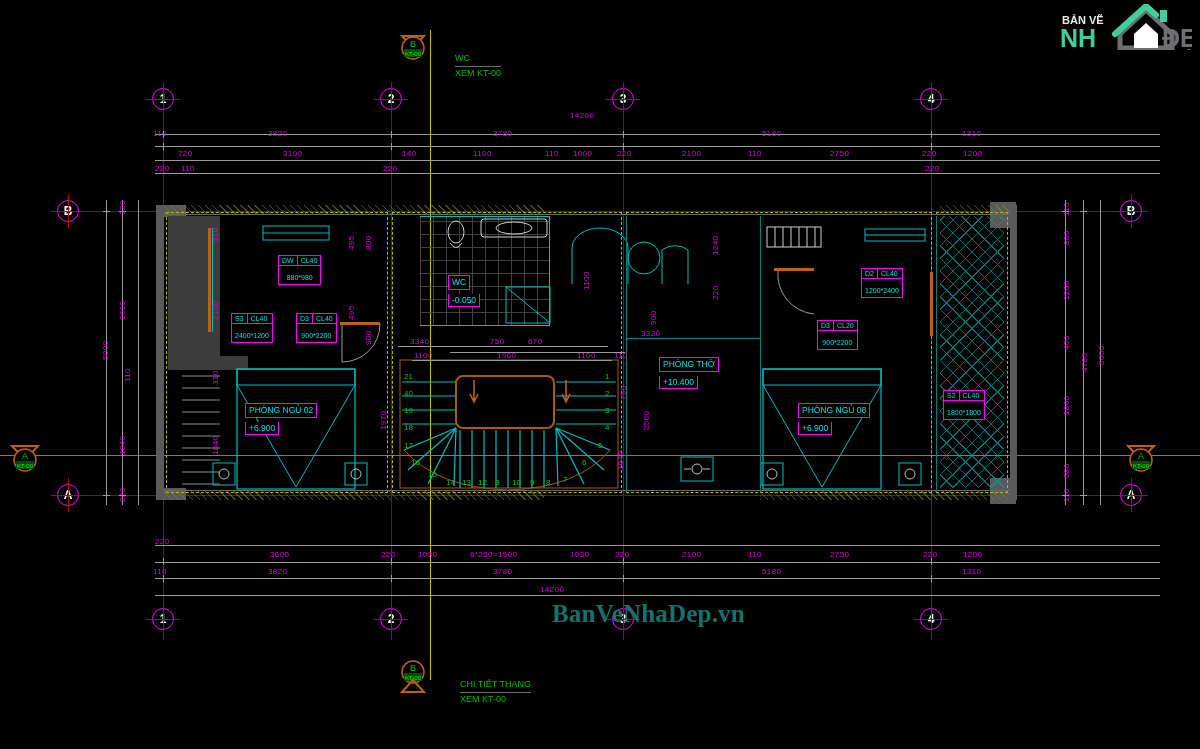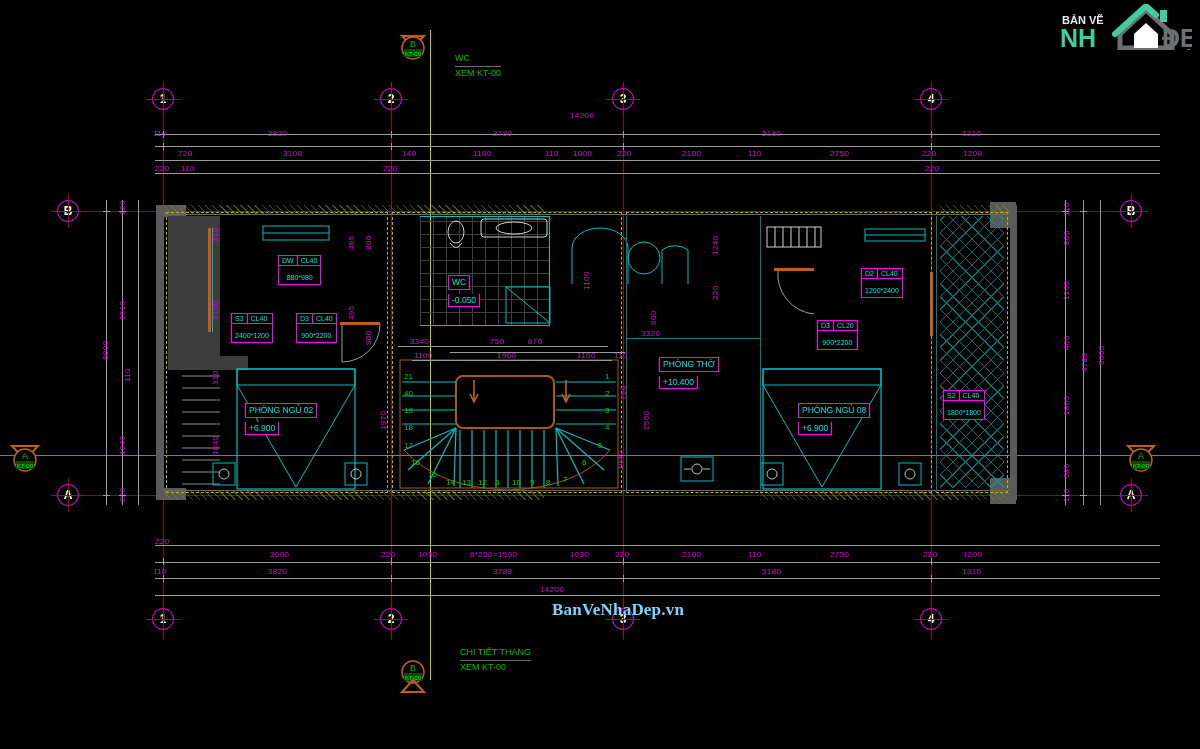--- a/index.html
+++ b/index.html
@@ -114,22 +114,22 @@
   .stairnum {
     position: absolute;
     color: #00d000;
     font-size: 8px;
     font-family: "Liberation Sans", sans-serif;
   }
 
   
   #watermark {
     position: absolute;
-    color: #7dd3fc;
-    font-size: 17px;
+    color: #0f766e;
+    font-size: 25px;
     font-weight: bold;
     font-family: "Liberation Serif", serif;
     letter-spacing: .2px;
   }
   #copyright {
     position: absolute;
     width: 1200px;
     text-align: center;
     color: #f0f0f0;
     font-size: 17px;
@@ -535,21 +535,21 @@
         <span class="cell left">S2</span>
         <span class="cell">CL40</span>
       </div>
     <div class="row2"><span class="cell">1800*1800</span></div>
   </div>
 
   <div class="note" style="left:455px;top:52px">
     <div class="note-underline">WC</div>
     <div>XEM KT-00</div>
   </div>
-  <div class="note" style="left:460px;top:646px">
+  <div class="note" style="left:460px;top:678px">
     <div class="note-underline">CHI TIẾT THANG</div>
     <div>XEM KT-00</div>
   </div>
 
   <div class="secmark" style="left:398px;top:34px">
     <svg width="30" height="34" viewBox="0 0 30 34">
       <path d="M4 2 L26 2 L15 14 Z" fill="none" stroke="#c06018" stroke-width="2"></path>
       <circle cx="15" cy="14" r="11" fill="#000" stroke="#c06018" stroke-width="1.5"></circle>
       <text x="15" y="13" text-anchor="middle" font-size="9" fill="#00c000" font-family="Liberation Sans, sans-serif">B</text>
       <rect x="6" y="15" width="18" height="8" fill="#0a4a0a"></rect>

